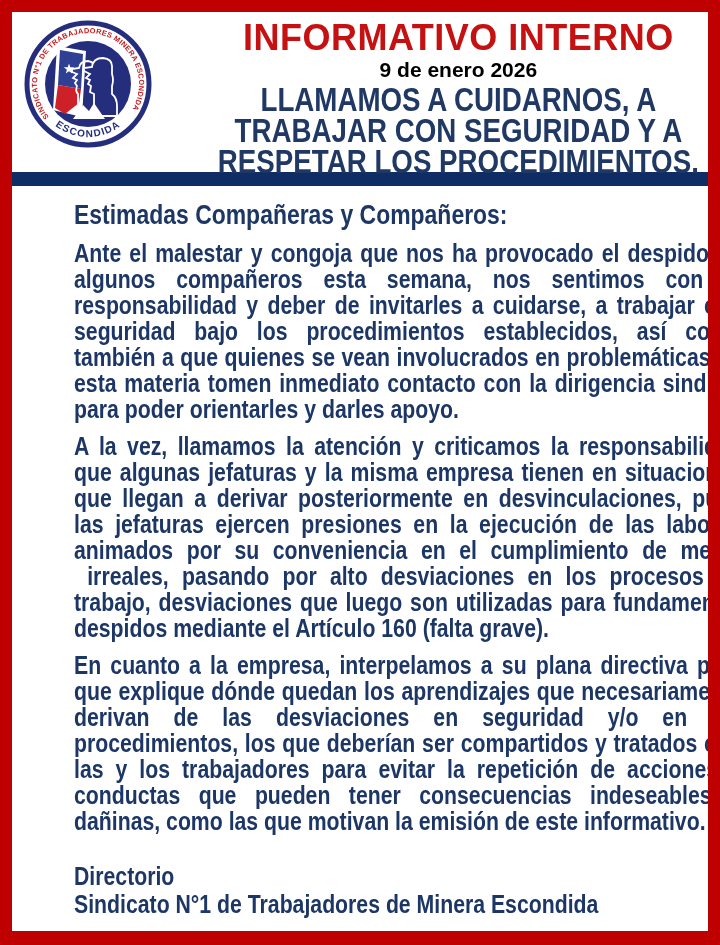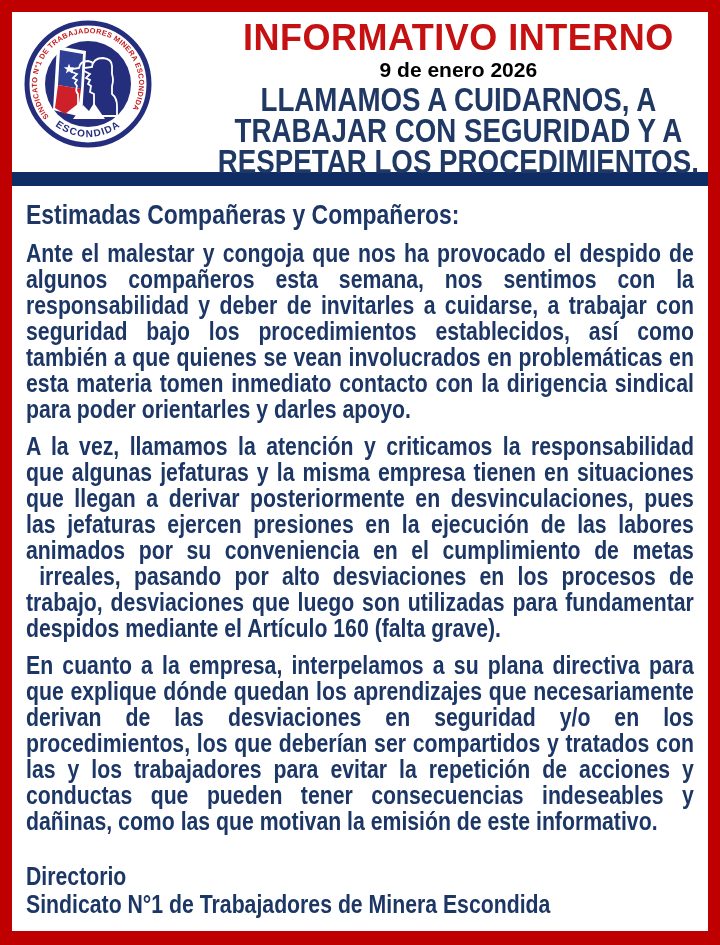--- a/index.html
+++ b/index.html
@@ -21,21 +21,21 @@
     line-height:40px; letter-spacing:0.5px; white-space:nowrap;
   }
   .date { font-size:21px; font-weight:bold; color:#000000; line-height:24px; }
   .headline {
     margin-top:2px; color:#1f3864; font-weight:bold;
     font-size:33px; line-height:31px; white-space:nowrap;
     transform:scaleX(0.84); transform-origin:50% 0;
     letter-spacing:0px;
   }
   .divider { height:14px; background:#102c64; }
-  .content { padding:6px 14px 0; }
+  .content { padding:6px 14px 0;margin-left:48px; }
   .scalewrap {
     width:786px; transform:scaleX(0.8497); transform-origin:0 0;
     color:#1c3666; font-weight:bold;
   }
   .greeting { font-size:27px; line-height:30px; margin:8px 0 10px; }
   .para { font-size:25px; line-height:26px; text-align:justify; margin:0 0 11px; }
   .footer { margin-top:28px; font-size:25px; line-height:28px; }
   svg text { font-family:"Liberation Sans", sans-serif; font-weight:bold; }
 </style>
 </head>

